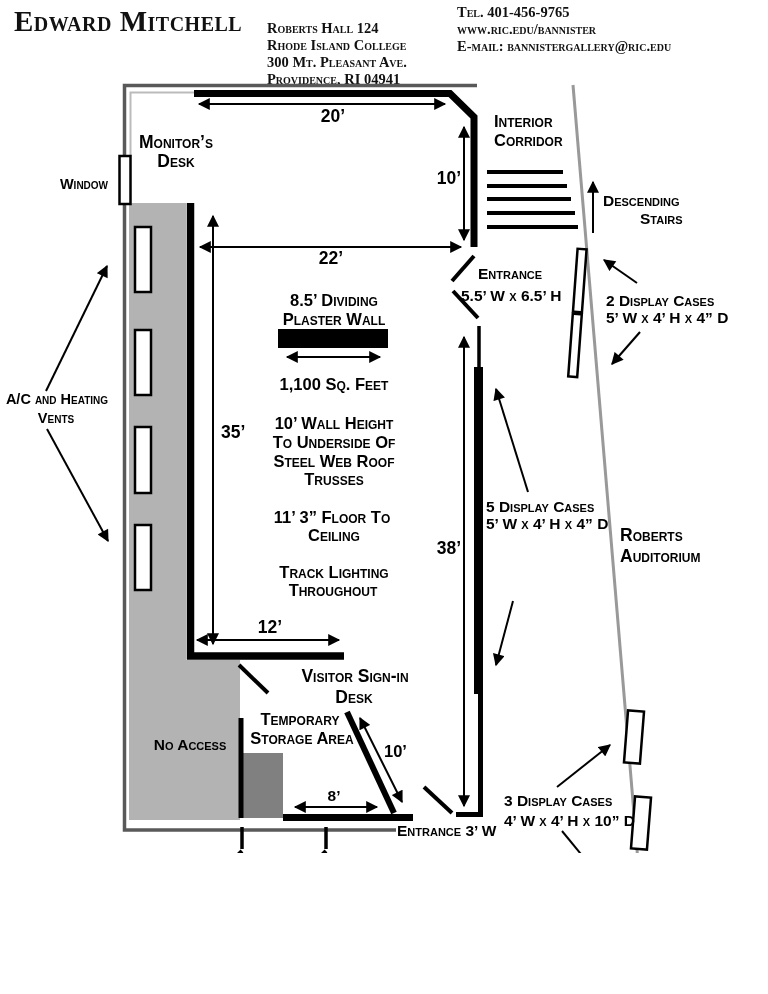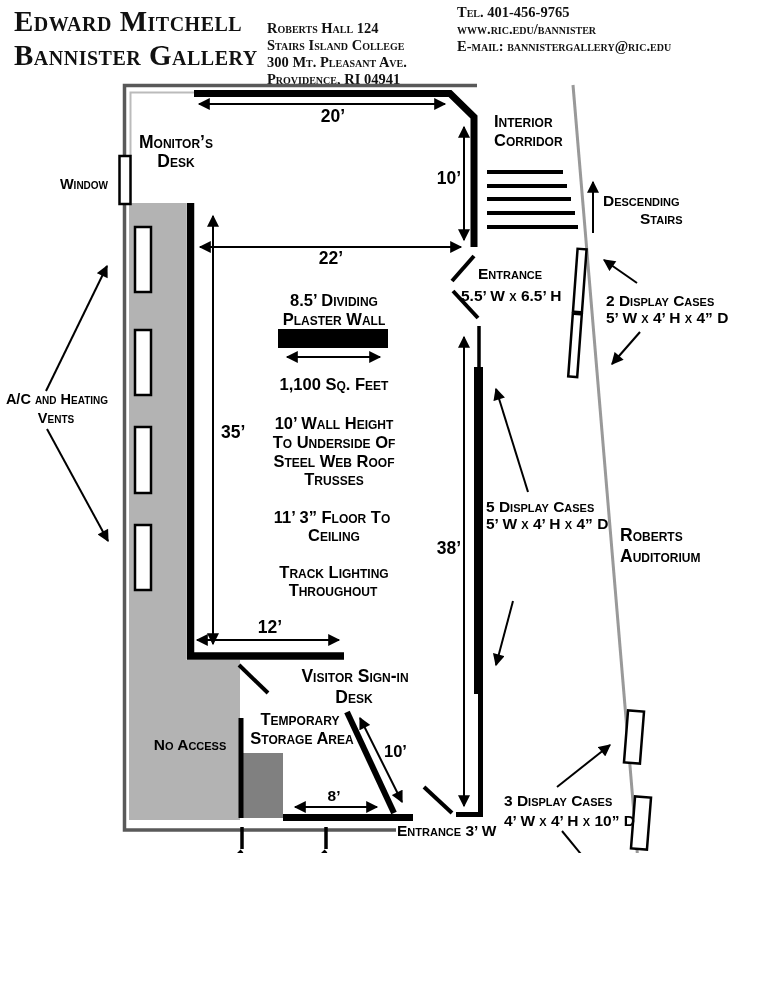--- a/index.html
+++ b/index.html
@@ -18,25 +18,24 @@
   .wall{stroke:#000;fill:none;}
   .case{fill:#fff;stroke:#000;stroke-width:2.5;}
 </style>
 </head>
 <body>
 
 <div class="page">
 
   <div class="hdr hdr-title">
     <div>Edward Mitchell</div>
-    <div>Bannister Gallery</div>
   </div>
   <div class="hdr hdr-addr">
     <div>Roberts Hall 124</div>
-    <div>Stairs Island College</div>
+    <div>Rhode Island College</div>
     <div>300 Mt. Pleasant Ave.</div>
     <div>Providence, RI 04941</div>
   </div>
   <div class="hdr hdr-contact">
     <div>Tel. 401-456-9765</div>
     <div>www.ric.edu/bannister</div>
     <div>E-mail: bannistergallery@ric.edu</div>
   </div>
 
   <svg width="768" height="994" viewBox="0 0 768 994" style="position:absolute;left:0;top:0;">

